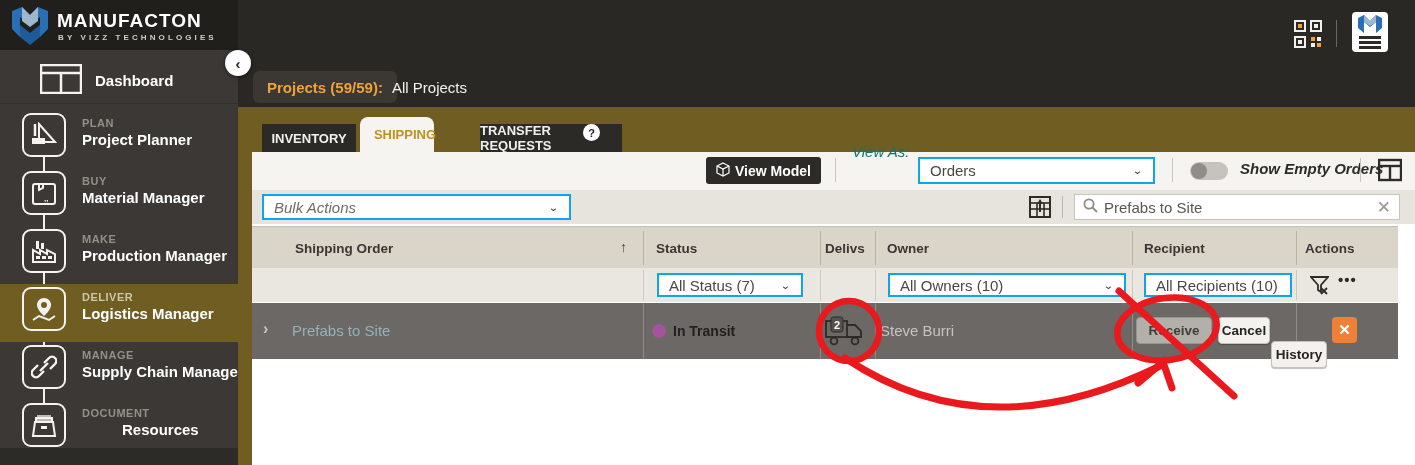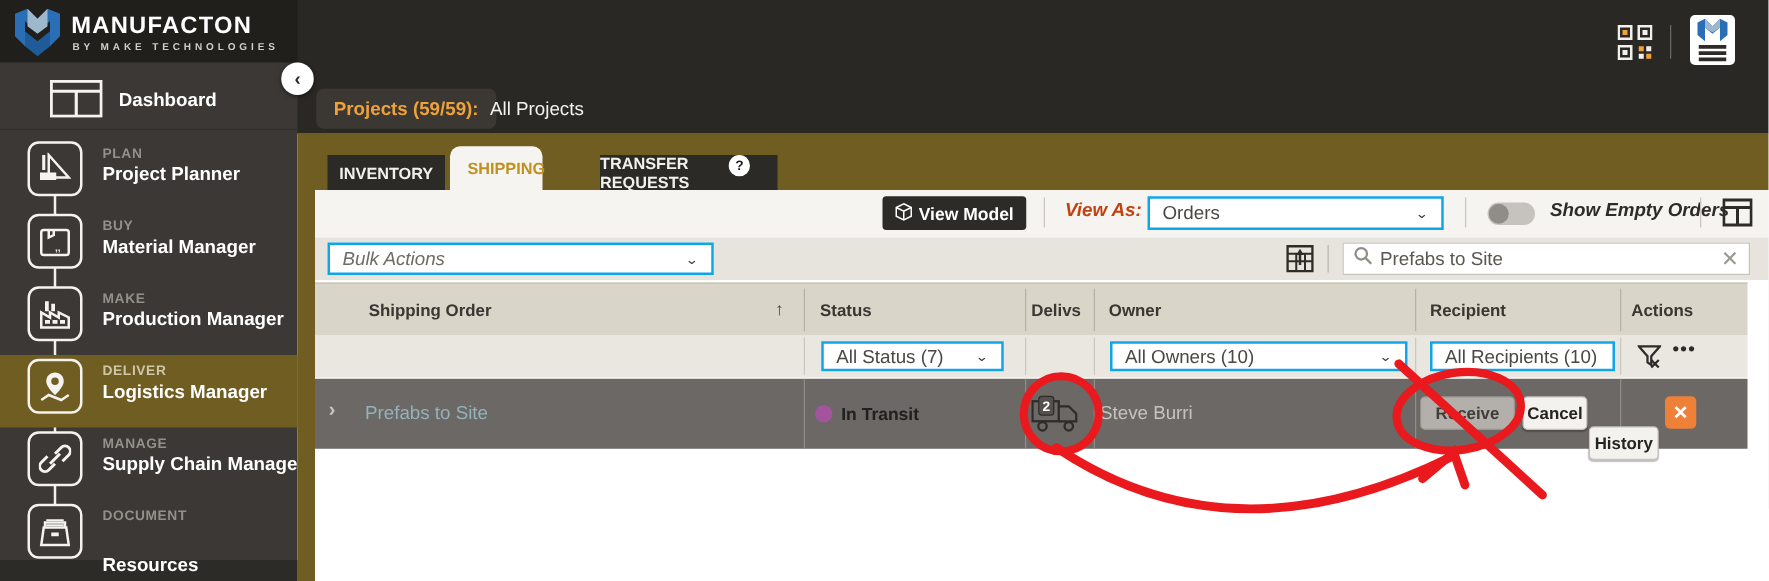--- a/index.html
+++ b/index.html
@@ -52,21 +52,21 @@
   .tab-transfer { left:438px; top:124px; width:142px; height:28px;margin-left:42px; }
   .help-badge { left:583px; top:124px; width:17px; height:17px; border-radius:50%; background:#fff;
                 color:#1d1c1a; font-size:11px; font-weight:bold; display:flex; align-items:center; justify-content:center; }
 
   
   .content { left:252px; top:152px; width:1163px; height:313px; background:#fff; }
   .toolbar { left:252px; top:152px; width:1163px; height:38px; background:#f6f4f1; }
   .vm-btn { left:706px; top:157px; height:27px; padding:0 10px; background:#2d2b28; border-radius:3px;
             display:flex; align-items:center; gap:5px; color:#fff; font-size:14px; font-weight:bold; cursor:pointer; }
   .tb-div { width:1px; height:24px; background:#c9c6c1; top:158px; }
-  .view-as { left:852px; top:160px; font-style:italic; font-weight:bold; font-size:15px; color:#c2410c; }
+  .view-as { left:852px; top:143px; font-style:italic; font-weight:normal; font-size:15px; color:#0f766e; }
   .dd { background:#fff; border:2px solid #0ea5e9; display:flex; align-items:center; font-size:15px;
         color:#4a4744; padding:0 10px; justify-content:space-between; cursor:pointer; }
   .orders-dd { left:918px; top:157px; width:237px; height:27px; }
   .chev { color:#3a3835; font-size:13px; transform:scaleY(.8); }
   .toggle { left:1190px; top:162px; width:38px; height:18px; border-radius:9px; background:#c6c3bf; cursor:pointer; }
   .knob { position:absolute; left:1px; top:1px; width:16px; height:16px; border-radius:50%; background:#908d89; }
   .show-empty { left:1240px; top:160px; font-style:italic; font-weight:bold; font-size:15px; color:#2e2c29; }
   .cols-icon { left:1378px; top:158px; cursor:pointer; }
 
   .bulkrow { left:252px; top:190px; width:1163px; height:34px; background:#e7e3dd; }
@@ -121,21 +121,21 @@
   <div class="abs topbar"></div>
   <div class="abs logo-area"></div>
   <div class="abs logo-m">
     <svg width="40" height="38" viewBox="0 0 40 38">
       <polygon points="2,4 12,0 20,8 28,0 38,4 38,22 30,30 30,10 20,18 10,10 10,30 2,22" fill="#2a6fb5"></polygon>
       <polygon points="12,0 20,8 28,0 28,14 20,20 12,14" fill="#9db7cc"></polygon>
       <polygon points="10,30 20,38 30,30 30,18 20,26 10,18" fill="#1f5a99"></polygon>
     </svg>
   </div>
   <div class="abs brand-name">MANUFACTON</div>
-  <div class="abs brand-tag">BY MAKE TECHNOLOGIES</div>
+  <div class="abs brand-tag">BY VIZZ TECHNOLOGIES</div>
 
   <div class="abs qr-icon">
     <svg width="28" height="28" viewBox="0 0 28 28">
       <g fill="none" stroke="#f2f0ed" stroke-width="2">
         <rect x="1" y="1" width="10" height="10"></rect>
           <rect x="17" y="1" width="10" height="10"></rect>
         <rect x="1" y="17" width="10" height="10"></rect>
       </g>
       <rect x="4" y="4" width="4" height="4" fill="#efa23b"></rect>
       <rect x="20" y="4" width="4" height="4" fill="#f2f0ed"></rect>
@@ -239,21 +239,21 @@
   <div class="abs sb-box" style="top:403px;">
     <svg width="26" height="26" viewBox="0 0 26 26">
       <path d="M4,10 L22,10 L24,24 L2,24 Z" fill="none" stroke="#f5f3f0" stroke-width="2"></path>
       <path d="M5,10 L5,6 L21,6 L21,10" fill="none" stroke="#f5f3f0" stroke-width="2"></path>
       <line x1="6" y1="8" x2="20" y2="8" stroke="#f5f3f0" stroke-width="1.4"></line>
       <line x1="6" y1="4" x2="20" y2="4" stroke="#f5f3f0" stroke-width="1.4"></line>
       <rect x="10" y="14" width="6" height="3" fill="#f5f3f0"></rect>
     </svg>
   </div>
   <div class="abs sb-cat" style="top:407px;">DOCUMENT</div>
-  <div class="abs sb-name" style="top:444px;">Resources</div>
+  <div class="abs sb-name" style="top:421px;margin-left:40px;">Resources</div>
 
   <div class="abs olive-band"></div>
   <div class="abs olive-strip"></div>
   <div class="abs collapse-btn">‹</div>
 
   <div class="abs tab tab-inventory">INVENTORY</div>
   <div class="abs tab tab-shipping">SHIPPING</div>
   <div class="abs tab tab-transfer">TRANSFER REQUESTS</div>
   <div class="abs help-badge">?</div>
 

